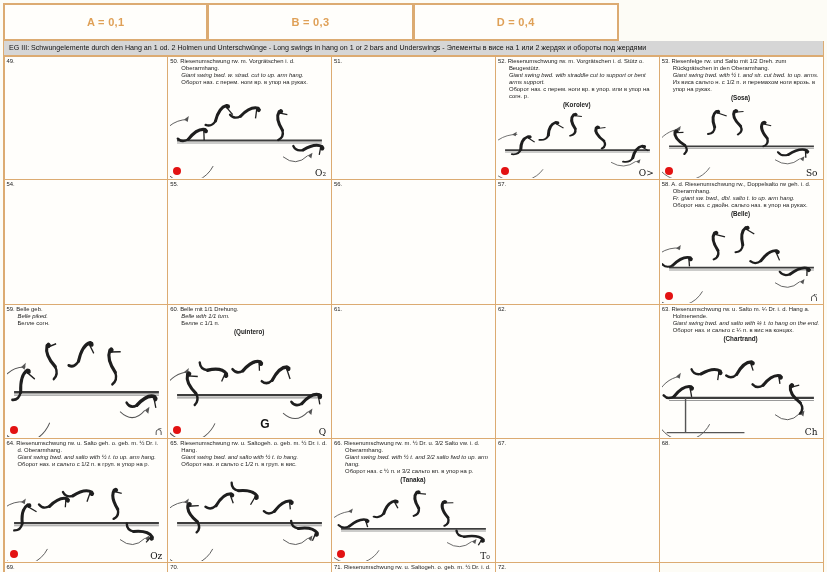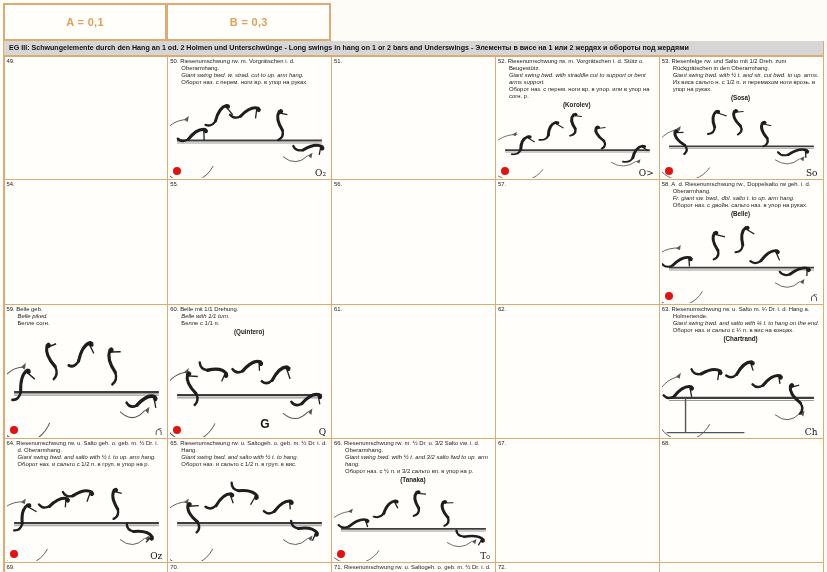--- a/index.html
+++ b/index.html
@@ -10,33 +10,33 @@
   }
   html,body{margin:0;padding:0;}
   body{
     width:827px;height:572px;overflow:hidden;
     background:#fdfcf6;
     font-family:"Liberation Sans",sans-serif;
     color:var(--ink);
   }
   .page{width:821px;margin:3px auto 0;position:relative;}
 
-  .header-row{display:grid;grid-template-columns:repeat(5,1fr);height:38px;}
+  .header-row{display:grid;grid-template-columns:repeat(4,1fr);height:38px;}
   .header-cell{
     border:2px solid var(--tan);margin-left:-1px;
     display:flex;align-items:center;justify-content:center;
     color:var(--orange);font-weight:bold;font-size:11px;letter-spacing:.3px;
     background:#fffefb;white-space:nowrap;overflow:hidden;
   }
   .header-cell:first-child{margin-left:0;}
 
   .title-bar{
     height:14px;background:#d6d6d6;border:1px solid var(--tan);border-top:none;
     display:flex;align-items:center;padding:0 5px;
-    font-size:7.1px;font-weight:bold;color:#111;
+    font-size:7.1px;font-weight:normal;color:#111;
     white-space:nowrap;overflow:hidden;
   }
 
   .grid{
     display:grid;grid-template-columns:repeat(5,1fr);
     grid-template-rows:123px 125px 134px 124px;
     border:1px solid var(--tan);border-top:none;
   }
   .cell{
     position:relative;border:1px solid var(--tan);margin:-0.5px;
@@ -68,20 +68,21 @@
   }
 </style>
 </head>
 <body>
 
 <div class="page">
 
   <div class="header-row">
     <div class="header-cell">A = 0,1</div>
     <div class="header-cell">B = 0,3</div>
+    <div class="header-cell">D = 0,4</div>
   </div>
 
   <div class="title-bar">EG III: Schwungelemente durch den Hang an 1 od. 2 Holmen und Unterschwünge - Long swings in hang on 1 or 2 bars and Underswings - Элементы в висе на 1 или 2 жердях и обороты под жердями</div>
 
   <div class="grid" id="grid">
       <div class="cell">
     <p class="p-de"><span class="num">49.</span> </p>
 
   </div>
       <div class="cell">

